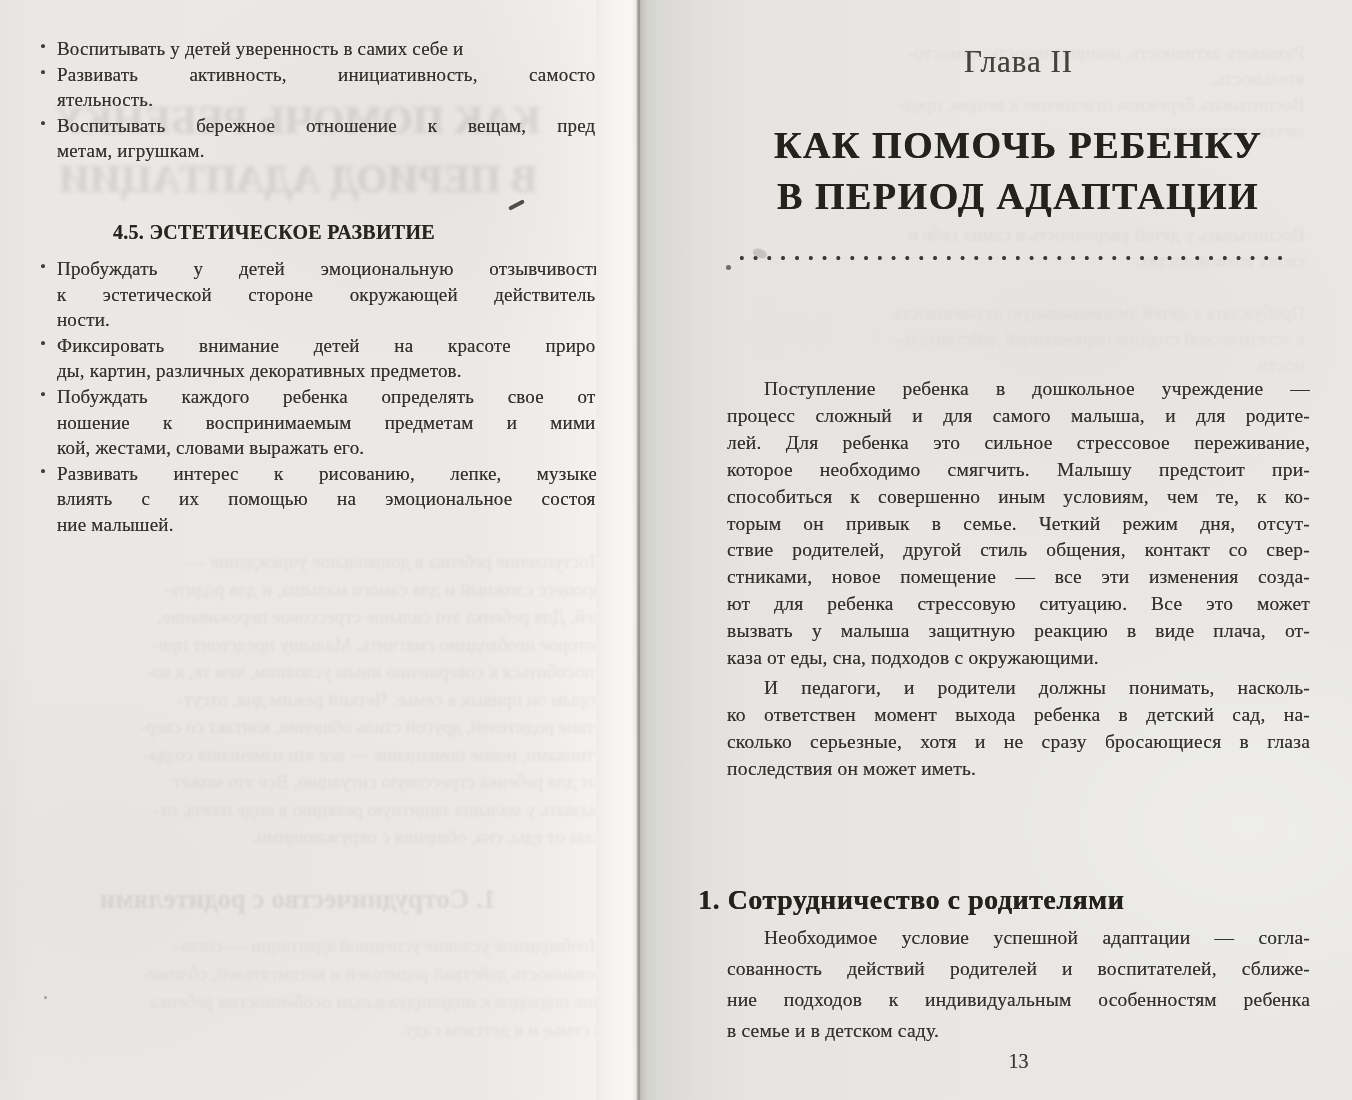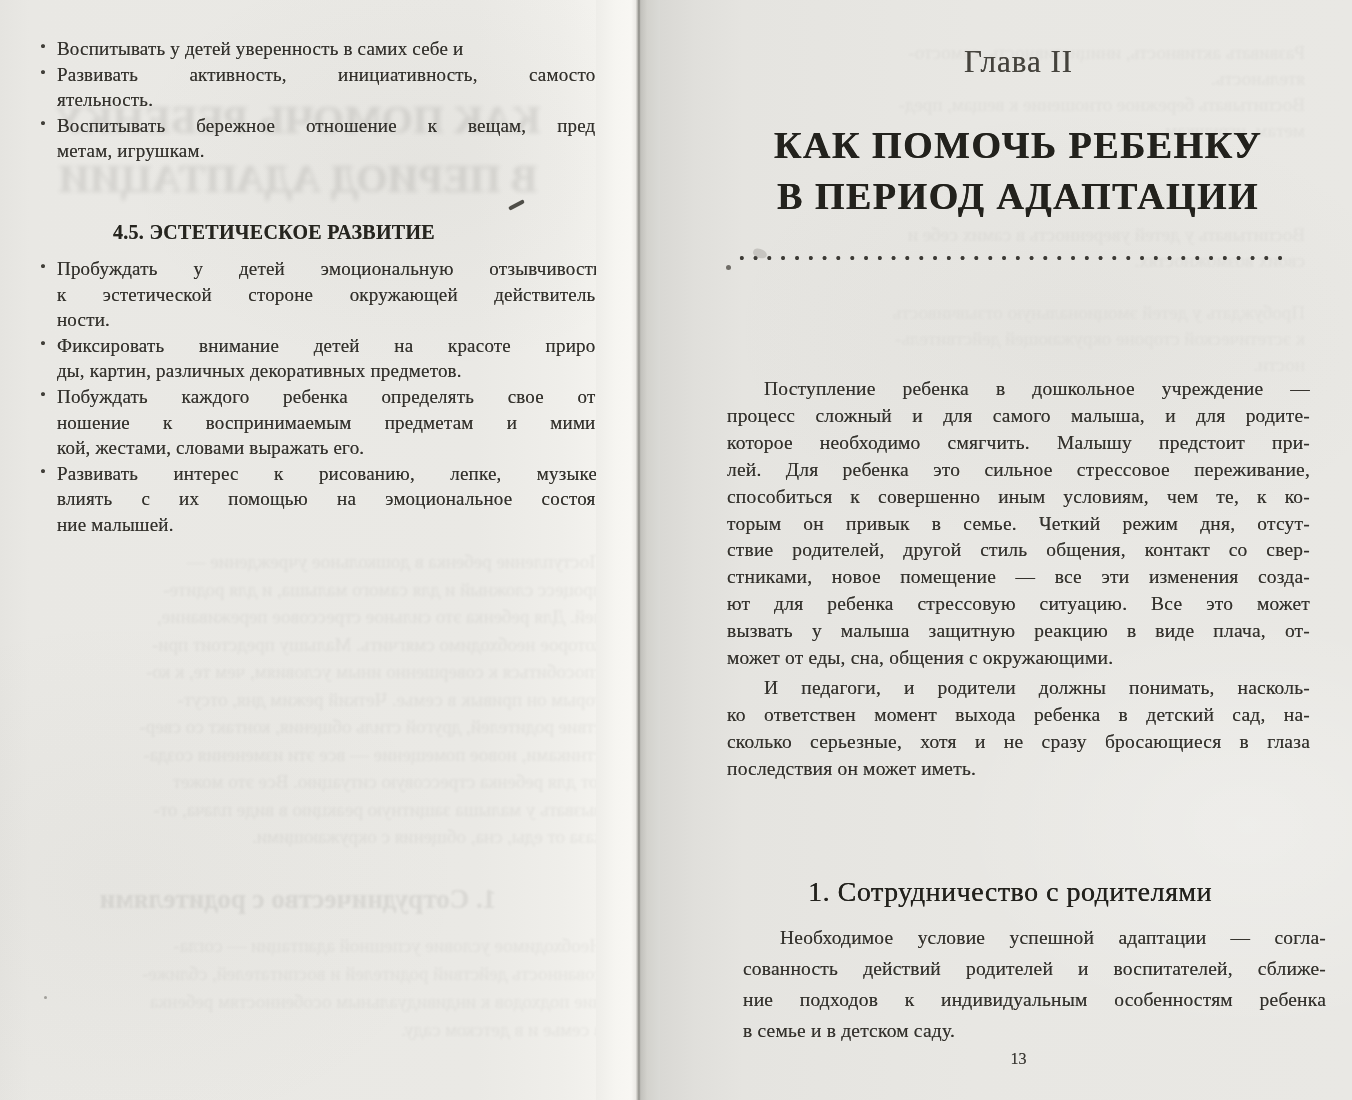--- a/index.html
+++ b/index.html
@@ -66,25 +66,25 @@
   .chapter-title{position:absolute;top:112px;left:30px;width:640px;margin:8px;text-align:center;
     font-size:38px;line-height:51px;font-weight:bold;letter-spacing:1.5px;color:#23221d;
     white-space:pre-line;text-shadow:.4px 0 0 currentColor;}
   .dots{position:absolute;top:250px;left:55px;width:600px;text-align:center;
     font-size:16px;letter-spacing:8.2px;color:#3d3b36;white-space:nowrap;overflow:hidden;}
   .rp-para{position:absolute;left:67px;width:583px;font-size:19.5px;line-height:26.9px;letter-spacing:.2px;}
   .indent .jline:first-child{text-indent:37px;}
   .p1{top:376px;}
   .p2{top:655px;margin-top:20px;}
   .p3{top:758px;}
-  .rp-heading{position:absolute;top:876px;left:30px;width:640px;margin:0;text-align:center;
-    font-size:28px;font-weight:normal;color:#23221d;letter-spacing:.5px;text-shadow:.3px 0 0 currentColor;}
-  .p4{top:922px;line-height:31px;margin-left:16px;}
+  .rp-heading{position:absolute;top:876px;left:30px;width:640px;margin:8px;
+    font-size:28px;font-weight:bold;color:#23221d;letter-spacing:.5px;text-shadow:.3px 0 0 currentColor;}
+  .p4{top:922px;line-height:31px;}
   .page-number{position:absolute;top:1050px;left:67px;width:583px;text-align:center;
-    font-size:16px;color:#3b3934;}
+    font-size:20px;color:#3b3934;}
 
   
   .pen-mark{position:absolute;top:203px;left:508px;width:17px;height:4px;background:#34322d;
     border-radius:2px;transform:rotate(-28deg);opacity:.85;}
   .speck-a{position:absolute;top:265px;left:66px;width:5px;height:5px;border-radius:50%;
     background:#514f49;opacity:.8;}
   .speck-b{position:absolute;top:996px;left:44px;width:3px;height:3px;border-radius:50%;
     background:#5a5852;opacity:.5;}
   .smudge{position:absolute;top:249px;left:93px;width:14px;height:9px;background:#8b8983;
     opacity:.35;border-radius:40% 60% 50% 50%;transform:rotate(15deg);}
@@ -206,29 +206,29 @@
       </div>
 
     <div class="chapter-label">Глава II</div>
     <h1 class="chapter-title">КАК ПОМОЧЬ РЕБЕНКУ
 В ПЕРИОД АДАПТАЦИИ</h1>
     <div class="dots">••••••••••••••••••••••••••••••••••••••••</div>
 
     <div class="rp-para indent p1">
         <div class="jline">Поступление ребенка в дошкольное учреждение —</div>
         <div class="jline">процесс сложный и для самого малыша, и для родите-</div>
+        <div class="jline">лей. Для ребенка это сильное стрессовое переживание,</div>
         <div class="jline">которое необходимо смягчить. Малышу предстоит при-</div>
-        <div class="jline">лей. Для ребенка это сильное стрессовое переживание,</div>
         <div class="jline">способиться к совершенно иным условиям, чем те, к ко-</div>
         <div class="jline">торым он привык в семье. Четкий режим дня, отсут-</div>
         <div class="jline">ствие родителей, другой стиль общения, контакт со свер-</div>
         <div class="jline">стниками, новое помещение — все эти изменения созда-</div>
         <div class="jline">ют для ребенка стрессовую ситуацию. Все это может</div>
         <div class="jline">вызвать у малыша защитную реакцию в виде плача, от-</div>
-        <div class="jline">может от еды, сна, общения с окружающими.</div>
+        <div class="jline">каза от еды, сна, подходов с окружающими.</div>
       </div>
     <div class="rp-para indent p2">
         <div class="jline">И педагоги, и родители должны понимать, насколь-</div>
         <div class="jline">ко ответствен момент выхода ребенка в детский сад, на-</div>
         <div class="jline">сколько серьезные, хотя и не сразу бросающиеся в глаза</div>
         <div class="jline">последствия он может иметь.</div>
       </div>
 
     <h2 class="rp-heading">1. Сотрудничество с родителями</h2>
 

